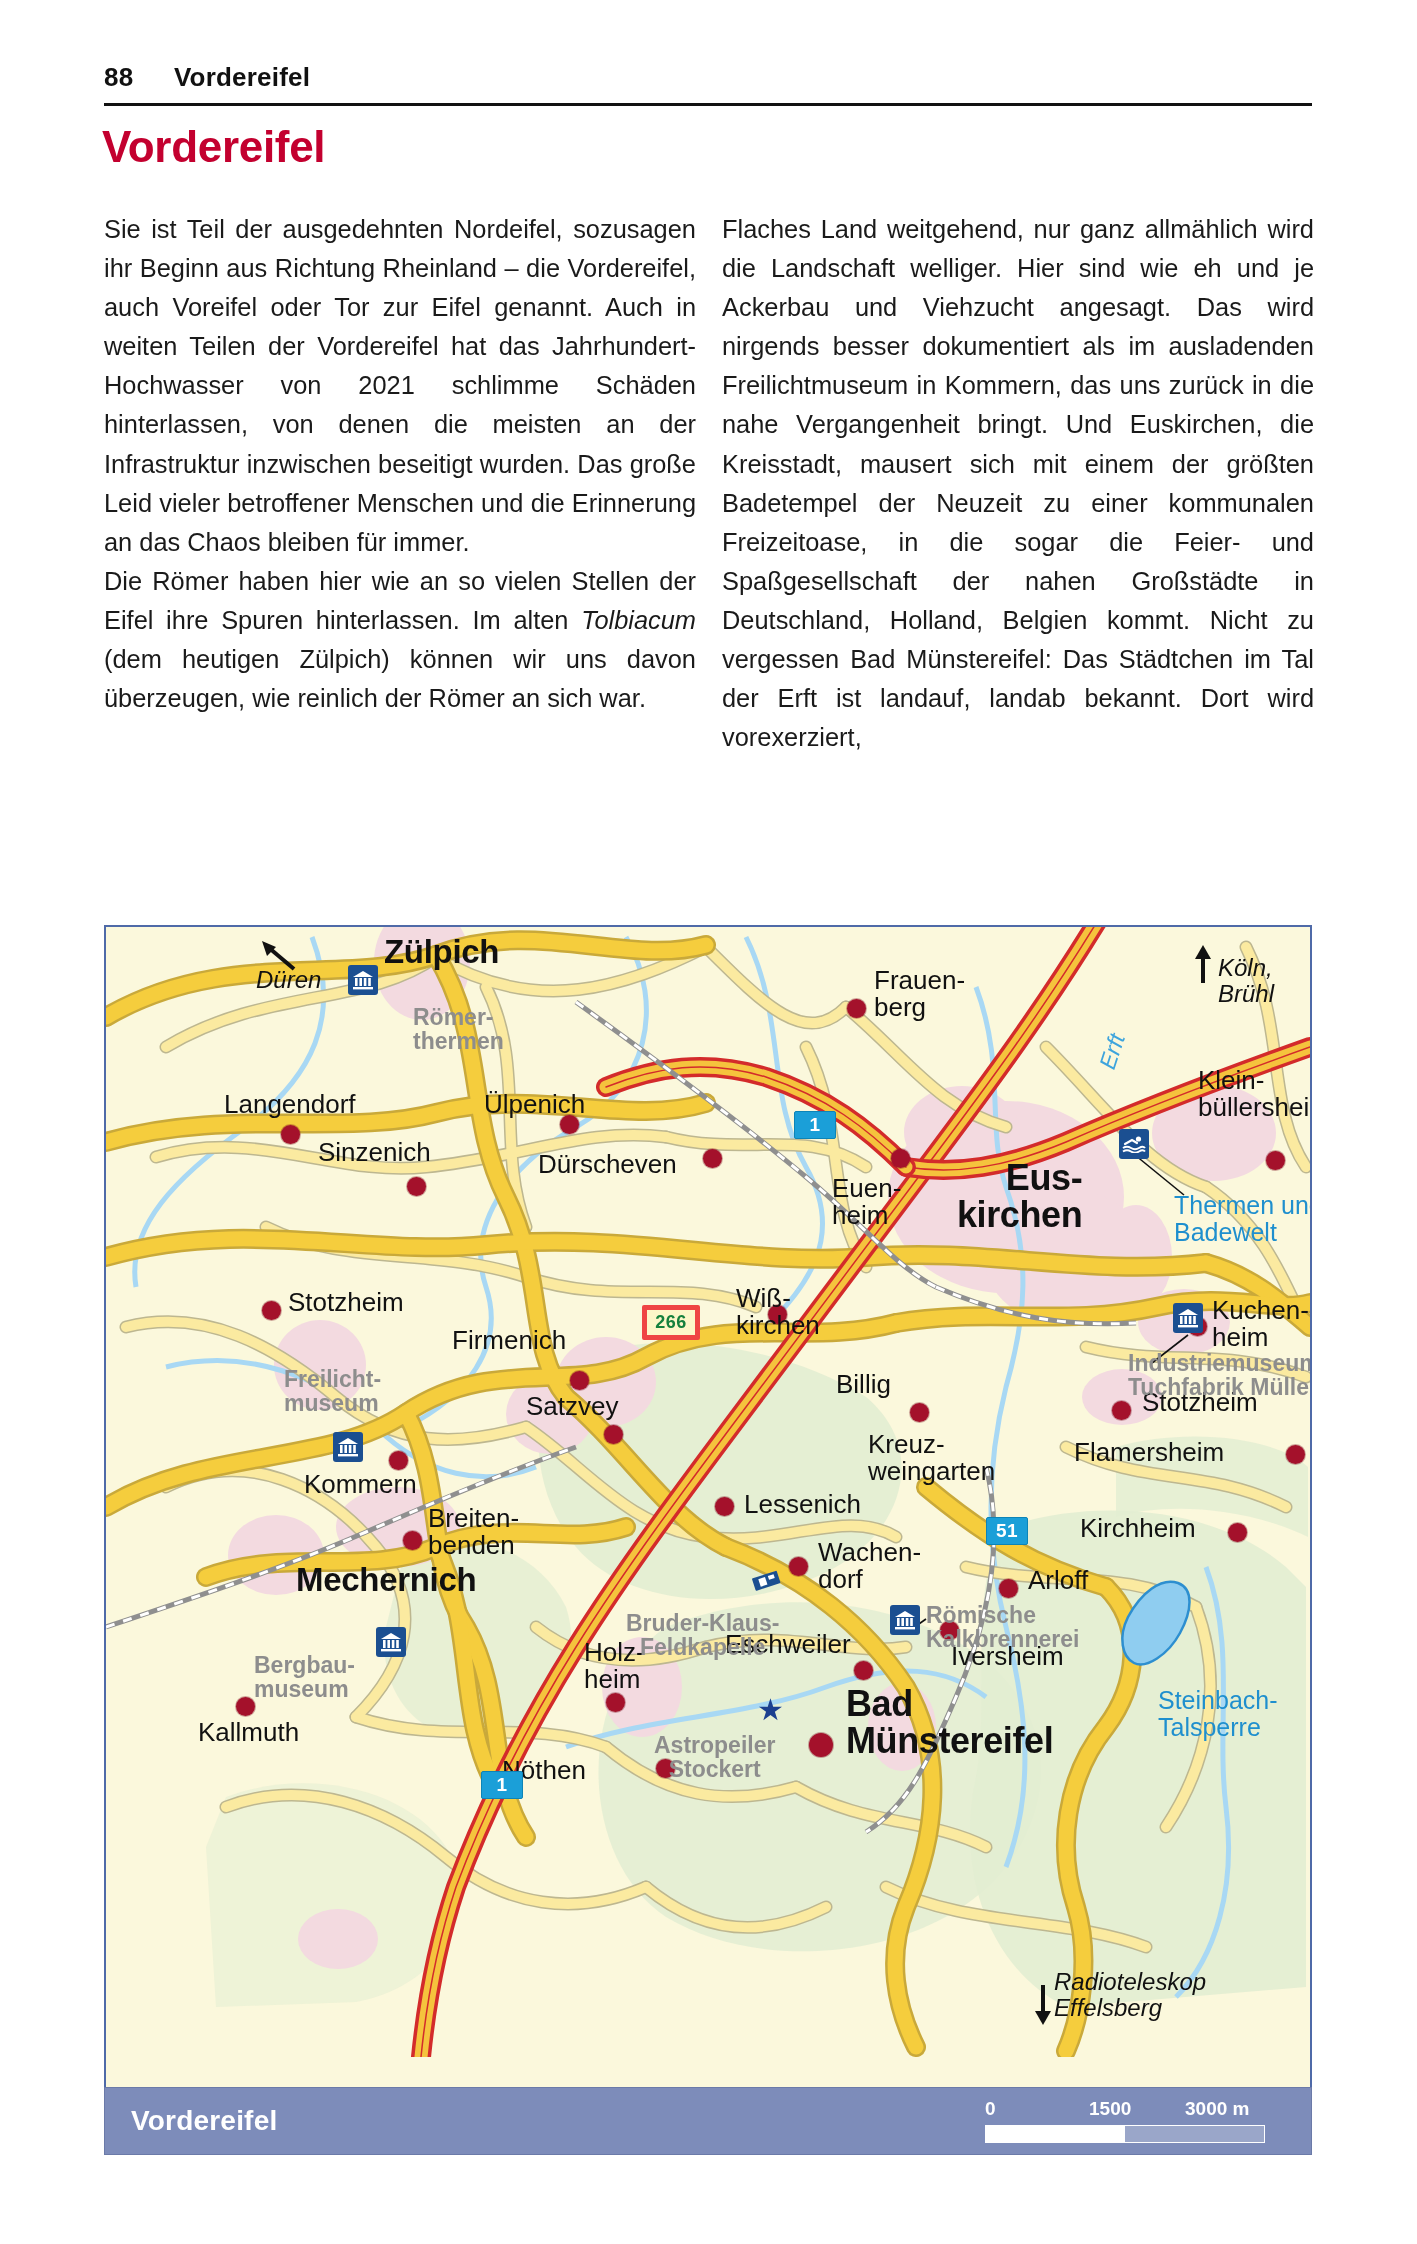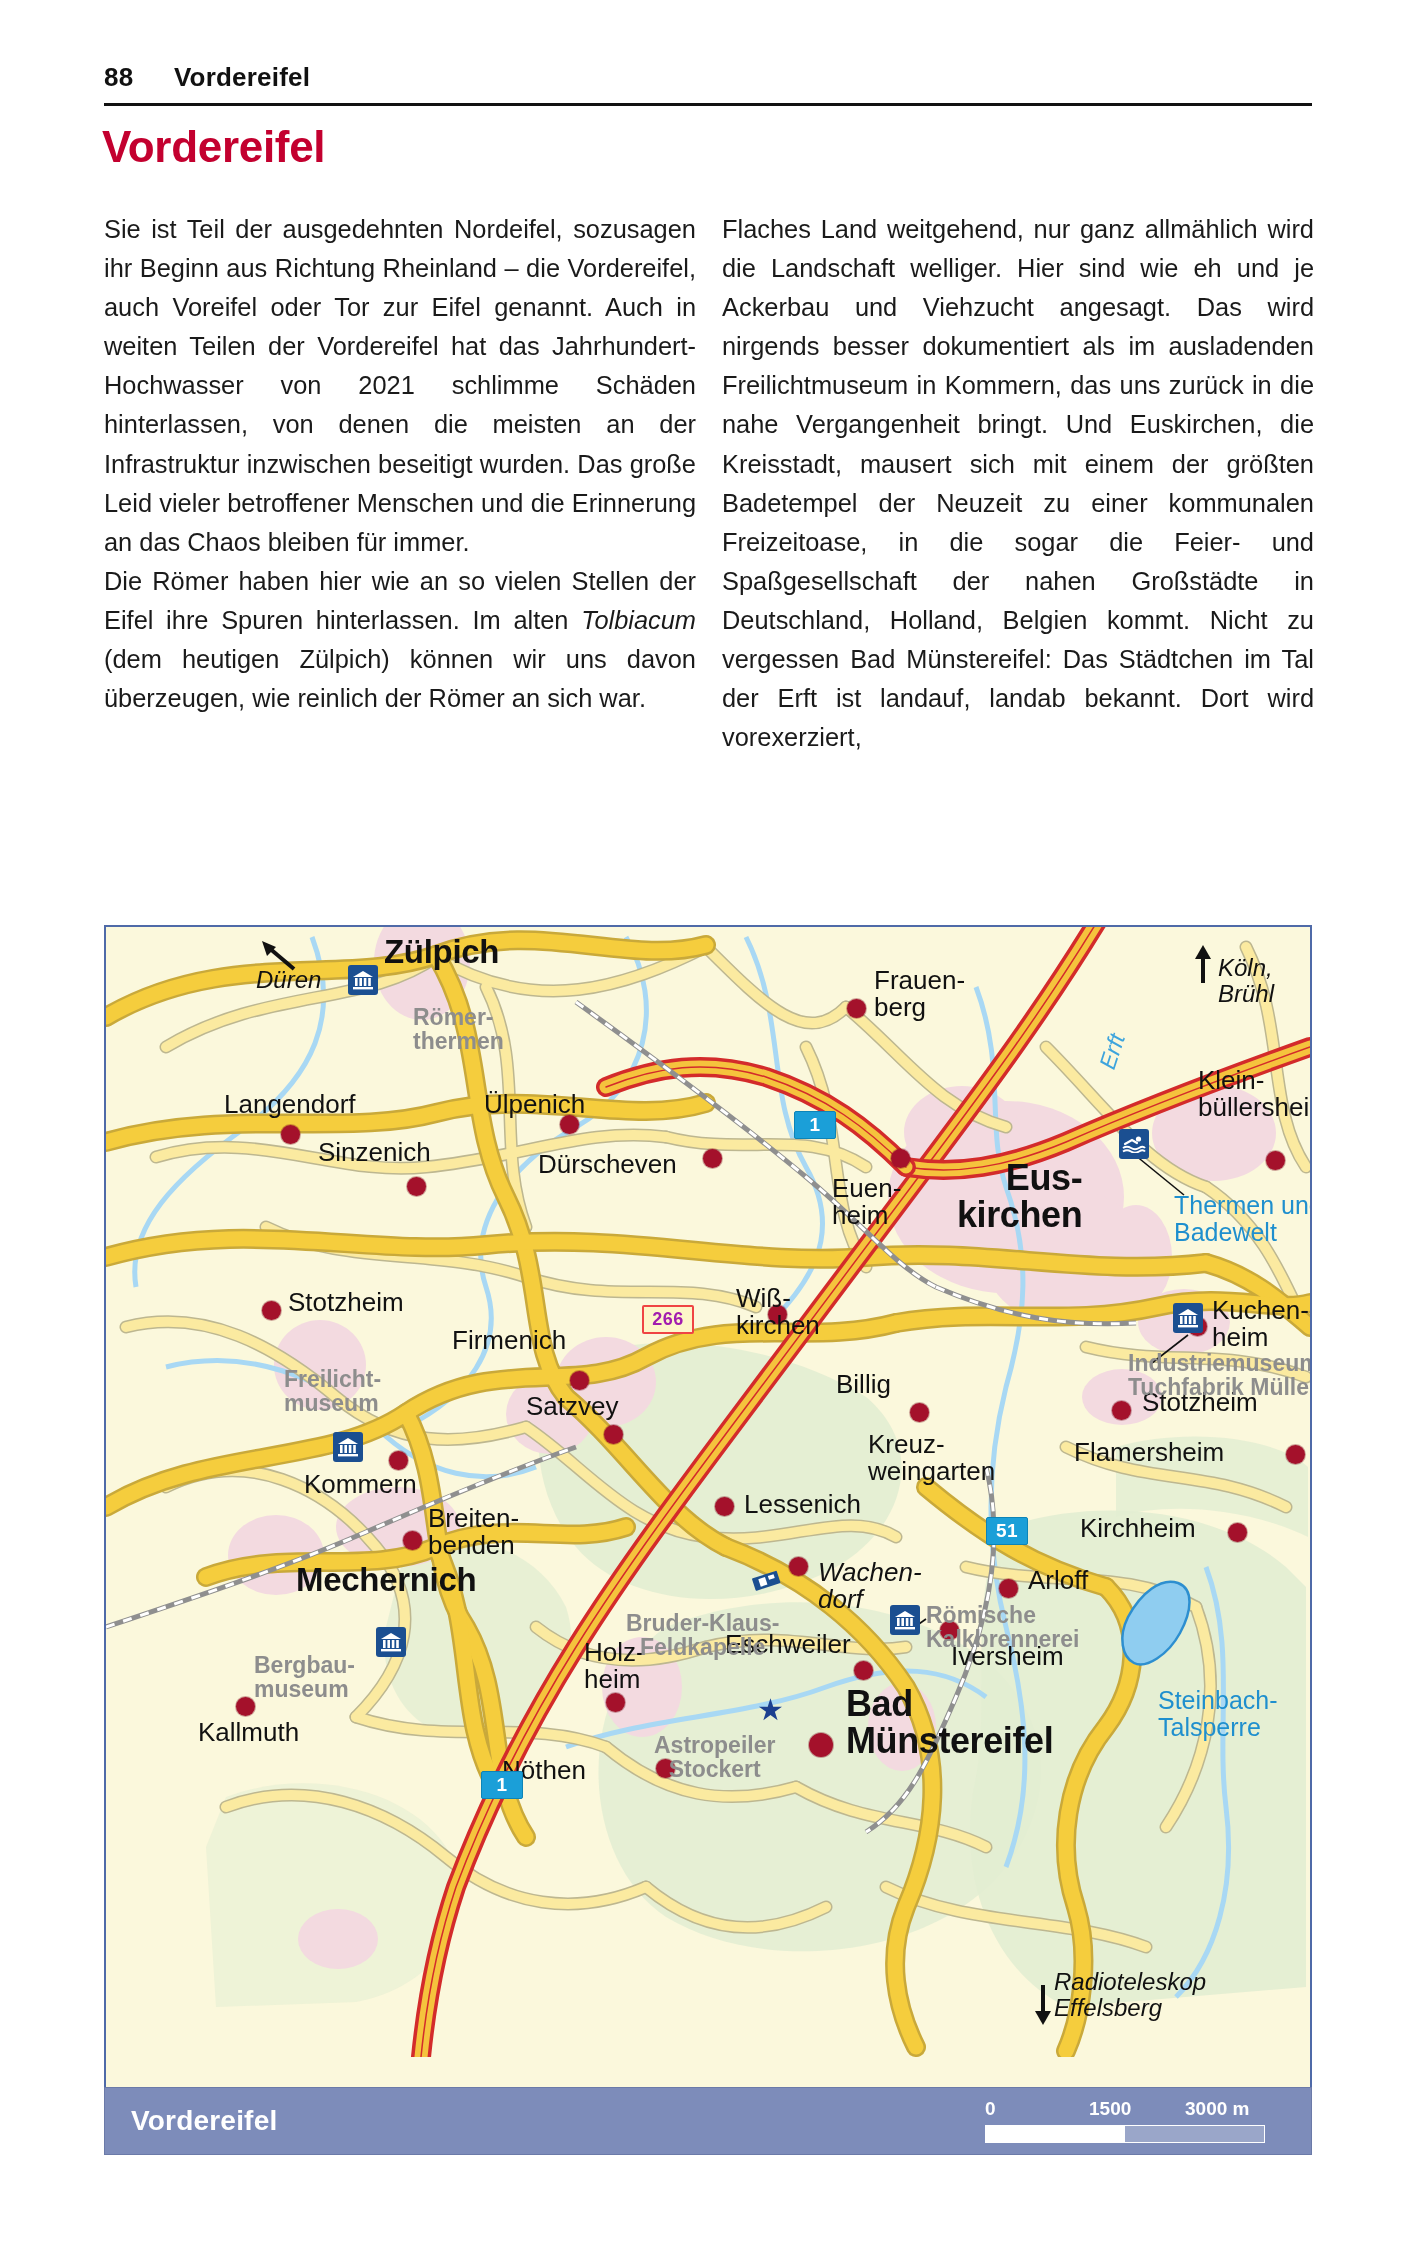--- a/index.html
+++ b/index.html
@@ -71,21 +71,21 @@
        background:#a4112b;box-shadow:0 0 0 1px rgba(120,10,25,.35);}
   .dot.big{width:24px;height:24px;}
 
   .ico{position:absolute;width:30px;height:30px;border-radius:3px;
        background:#1b4f91;display:flex;align-items:center;justify-content:center;}
   .ico svg{display:block;}
 
   .shield{position:absolute;background:#1b9fd8;color:#fff;border:1px solid #0d84b7;
           font-size:19px;font-weight:bold;display:flex;align-items:center;justify-content:center;
           width:40px;height:26px;border-radius:2px;letter-spacing:.5px;}
-  .shield.yellow{background:#fdf6c9;color:#a21caf;border:2px solid #ef4444;width:48px;height:25px;font-size:18px;}
+  .shield.yellow{background:#fdf6c9;color:#15803d;border:5px solid #ef4444;width:48px;height:25px;font-size:18px;}
 
   .star{position:absolute;color:#1b3f8f;font-size:30px;line-height:1;}
 
   
   .footer{
     position:absolute;left:104px;top:2087px;width:1208px;height:68px;
     background:#7d8cba;box-sizing:border-box;border:1px solid #6b7aa8;
     display:flex;align-items:center;
   }
   .footer .ftitle{
@@ -382,21 +382,21 @@
     <div class="lbl town" style="left:1036px;top:462px;">Stotzheim</div>
     <div class="lbl town" style="left:968px;top:512px;">Flamersheim</div>
     <div class="lbl town" style="left:198px;top:544px;">Kommern</div>
     <div class="lbl town" style="left:762px;top:504px;white-space:pre;">Kreuz-
 weingarten</div>
     <div class="lbl town" style="left:638px;top:564px;">Lessenich</div>
     <div class="lbl town" style="left:322px;top:578px;white-space:pre;">Breiten-
 benden</div>
     <div class="lbl town" style="left:974px;top:588px;">Kirchheim</div>
     <div class="lbl city2" style="left:190px;top:636px;">Mechernich</div>
-    <div class="lbl town" style="left:712px;top:632px;white-space:pre;font-style:italic;">Wachen-
+    <div class="lbl town" style="left:712px;top:612px;white-space:pre;">Wachen-
 dorf</div>
     <div class="lbl town" style="left:922px;top:640px;">Arloff</div>
     <div class="lbl town" style="left:619px;top:704px;">Eschweiler</div>
     <div class="lbl town" style="left:845px;top:716px;">Iversheim</div>
     <div class="lbl town" style="left:478px;top:712px;white-space:pre;">Holz-
 heim</div>
     <div class="lbl city" style="left:740px;top:758px;white-space:pre;">Bad
 Münstereifel</div>
     <div class="lbl town" style="left:92px;top:792px;">Kallmuth</div>
     <div class="lbl town" style="left:396px;top:830px;">Nöthen</div>

